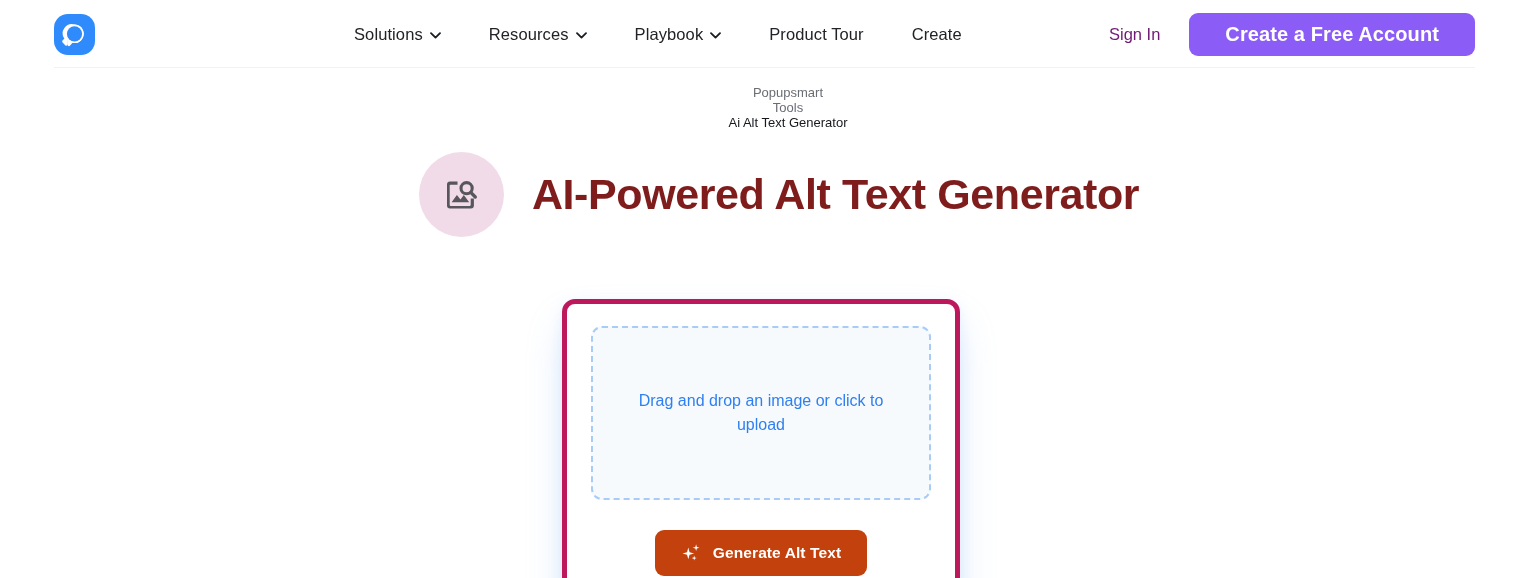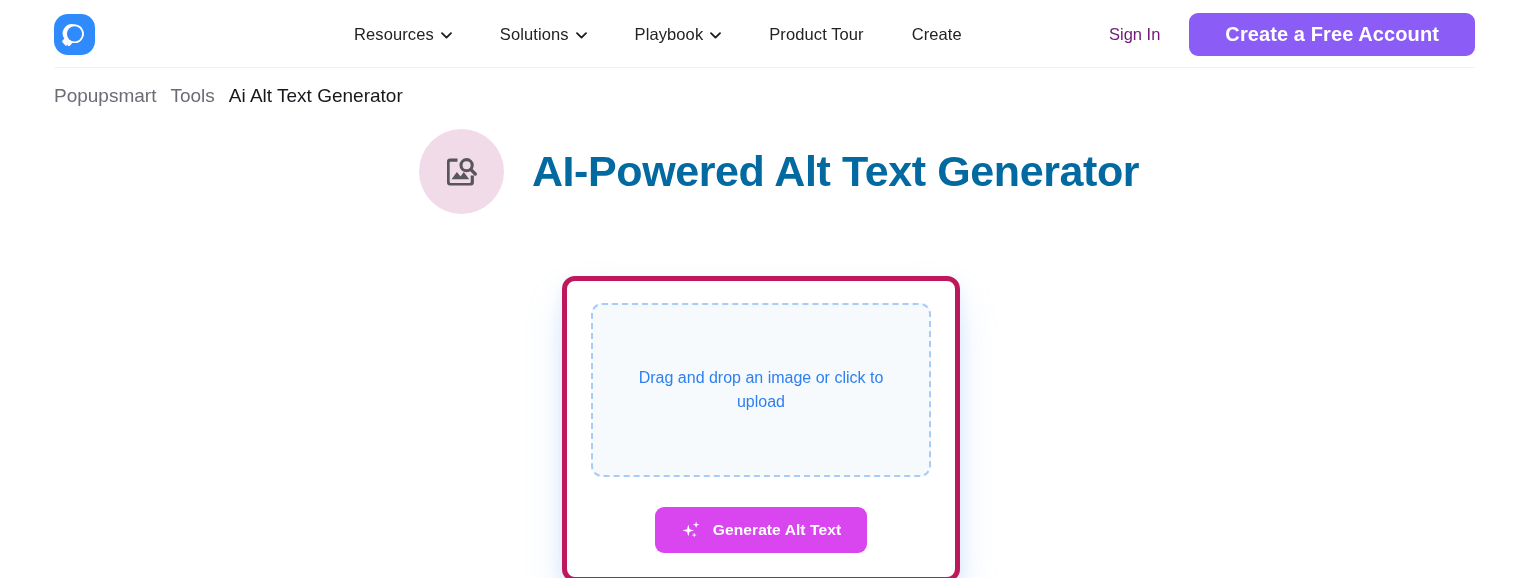--- a/index.html
+++ b/index.html
@@ -101,25 +101,25 @@
     line-height: 43px;
     cursor: pointer;
     white-space: nowrap;
     font-family: "Liberation Sans", sans-serif;
     letter-spacing: .1px;
   }
 
   
   .breadcrumb {
     padding: 17px 0 0 54px;
-    font-size: 19px;
-    display: flex;
-    align-items: center;
-    gap: 14px;
+    font-size: 13px;
+    display: flex;
+    align-items: center;
     color: #6a6d74;
+    flex-direction: column;
   }
   .crumb { cursor: pointer; white-space: nowrap; }
   .crumb.current { color: #16181c; font-weight: normal; cursor: default; }
 
   
   .title-row {
     display: flex;
     align-items: center;
     justify-content: center;
     gap: 24px;
@@ -132,21 +132,21 @@
     border-radius: 50%;
     background: #f1dbe8;
     display: flex;
     align-items: center;
     justify-content: center;
     flex: 0 0 85px;
   }
   .page-title {
     font-size: 43px;
     font-weight: bold;
-    color: #0369a1;
+    color: #7f1d1d;
     letter-spacing: -0.4px;
     margin: 4px;
     white-space: nowrap;
   }
 
   
   .card-wrap {
     display: flex;
     justify-content: center;
     margin-top: 62px;
@@ -182,21 +182,21 @@
   .generate-row {
     display: flex;
     justify-content: center;
     margin-top: 30px;
   }
   .generate-btn {
     display: inline-flex;
     align-items: center;
     justify-content: center;
     gap: 11px;
-    background: #d946ef;
+    background: #c2410c;
     color: #ffffff;
     border: none;
     border-radius: 9px;
     height: 46px;
     padding: 0 26px;
     font-size: 15.5px;
     font-weight: bold;
     font-family: "Liberation Sans", sans-serif;
     cursor: default;
     letter-spacing: .1px;
@@ -214,29 +214,29 @@
     <svg width="41" height="41" viewBox="0 0 41 41">
       <path d="M20.5 10.5a9.3 9.3 0 1 1 -6.6 15.9 l-0.1 0.1 v3.6 a1.5 1.5 0 0 1 -2.6 1.05 l-2.6 -2.7 a1.5 1.5 0 0 1 0.05 -2.1 l1.7 -1.6 a9.3 9.3 0 0 1 10.15 -14.25 z" fill="#ffffff"></path>
       <circle cx="20.5" cy="19.8" r="9.3" fill="#ffffff"></circle>
       <path d="M13.5 26.5 v4.2 a1.4 1.4 0 0 0 2.4 1 l2.6 -2.9 z" fill="#ffffff"></path>
       <circle cx="20.5" cy="19.8" r="7.6" fill="#2f8bfb"></circle>
     </svg>
   </a>
 
   <nav class="nav-center">
     <div class="nav-item">
-      <span>Resources</span>
+      <span>Solutions</span>
       <span class="chev">
         <svg width="11" height="7" viewBox="0 0 11 7">
             <path d="M1 1.2 L5.5 5.6 L10 1.2" stroke="#1c1d20" stroke-width="1.8" fill="none" stroke-linecap="round" stroke-linejoin="round"></path>
           </svg>
       </span>
     </div>
     <div class="nav-item">
-      <span>Solutions</span>
+      <span>Resources</span>
       <span class="chev">
         <svg width="11" height="7" viewBox="0 0 11 7">
             <path d="M1 1.2 L5.5 5.6 L10 1.2" stroke="#1c1d20" stroke-width="1.8" fill="none" stroke-linecap="round" stroke-linejoin="round"></path>
           </svg>
       </span>
     </div>
     <div class="nav-item">
       <span>Playbook</span>
       <span class="chev">
         <svg width="11" height="7" viewBox="0 0 11 7">

